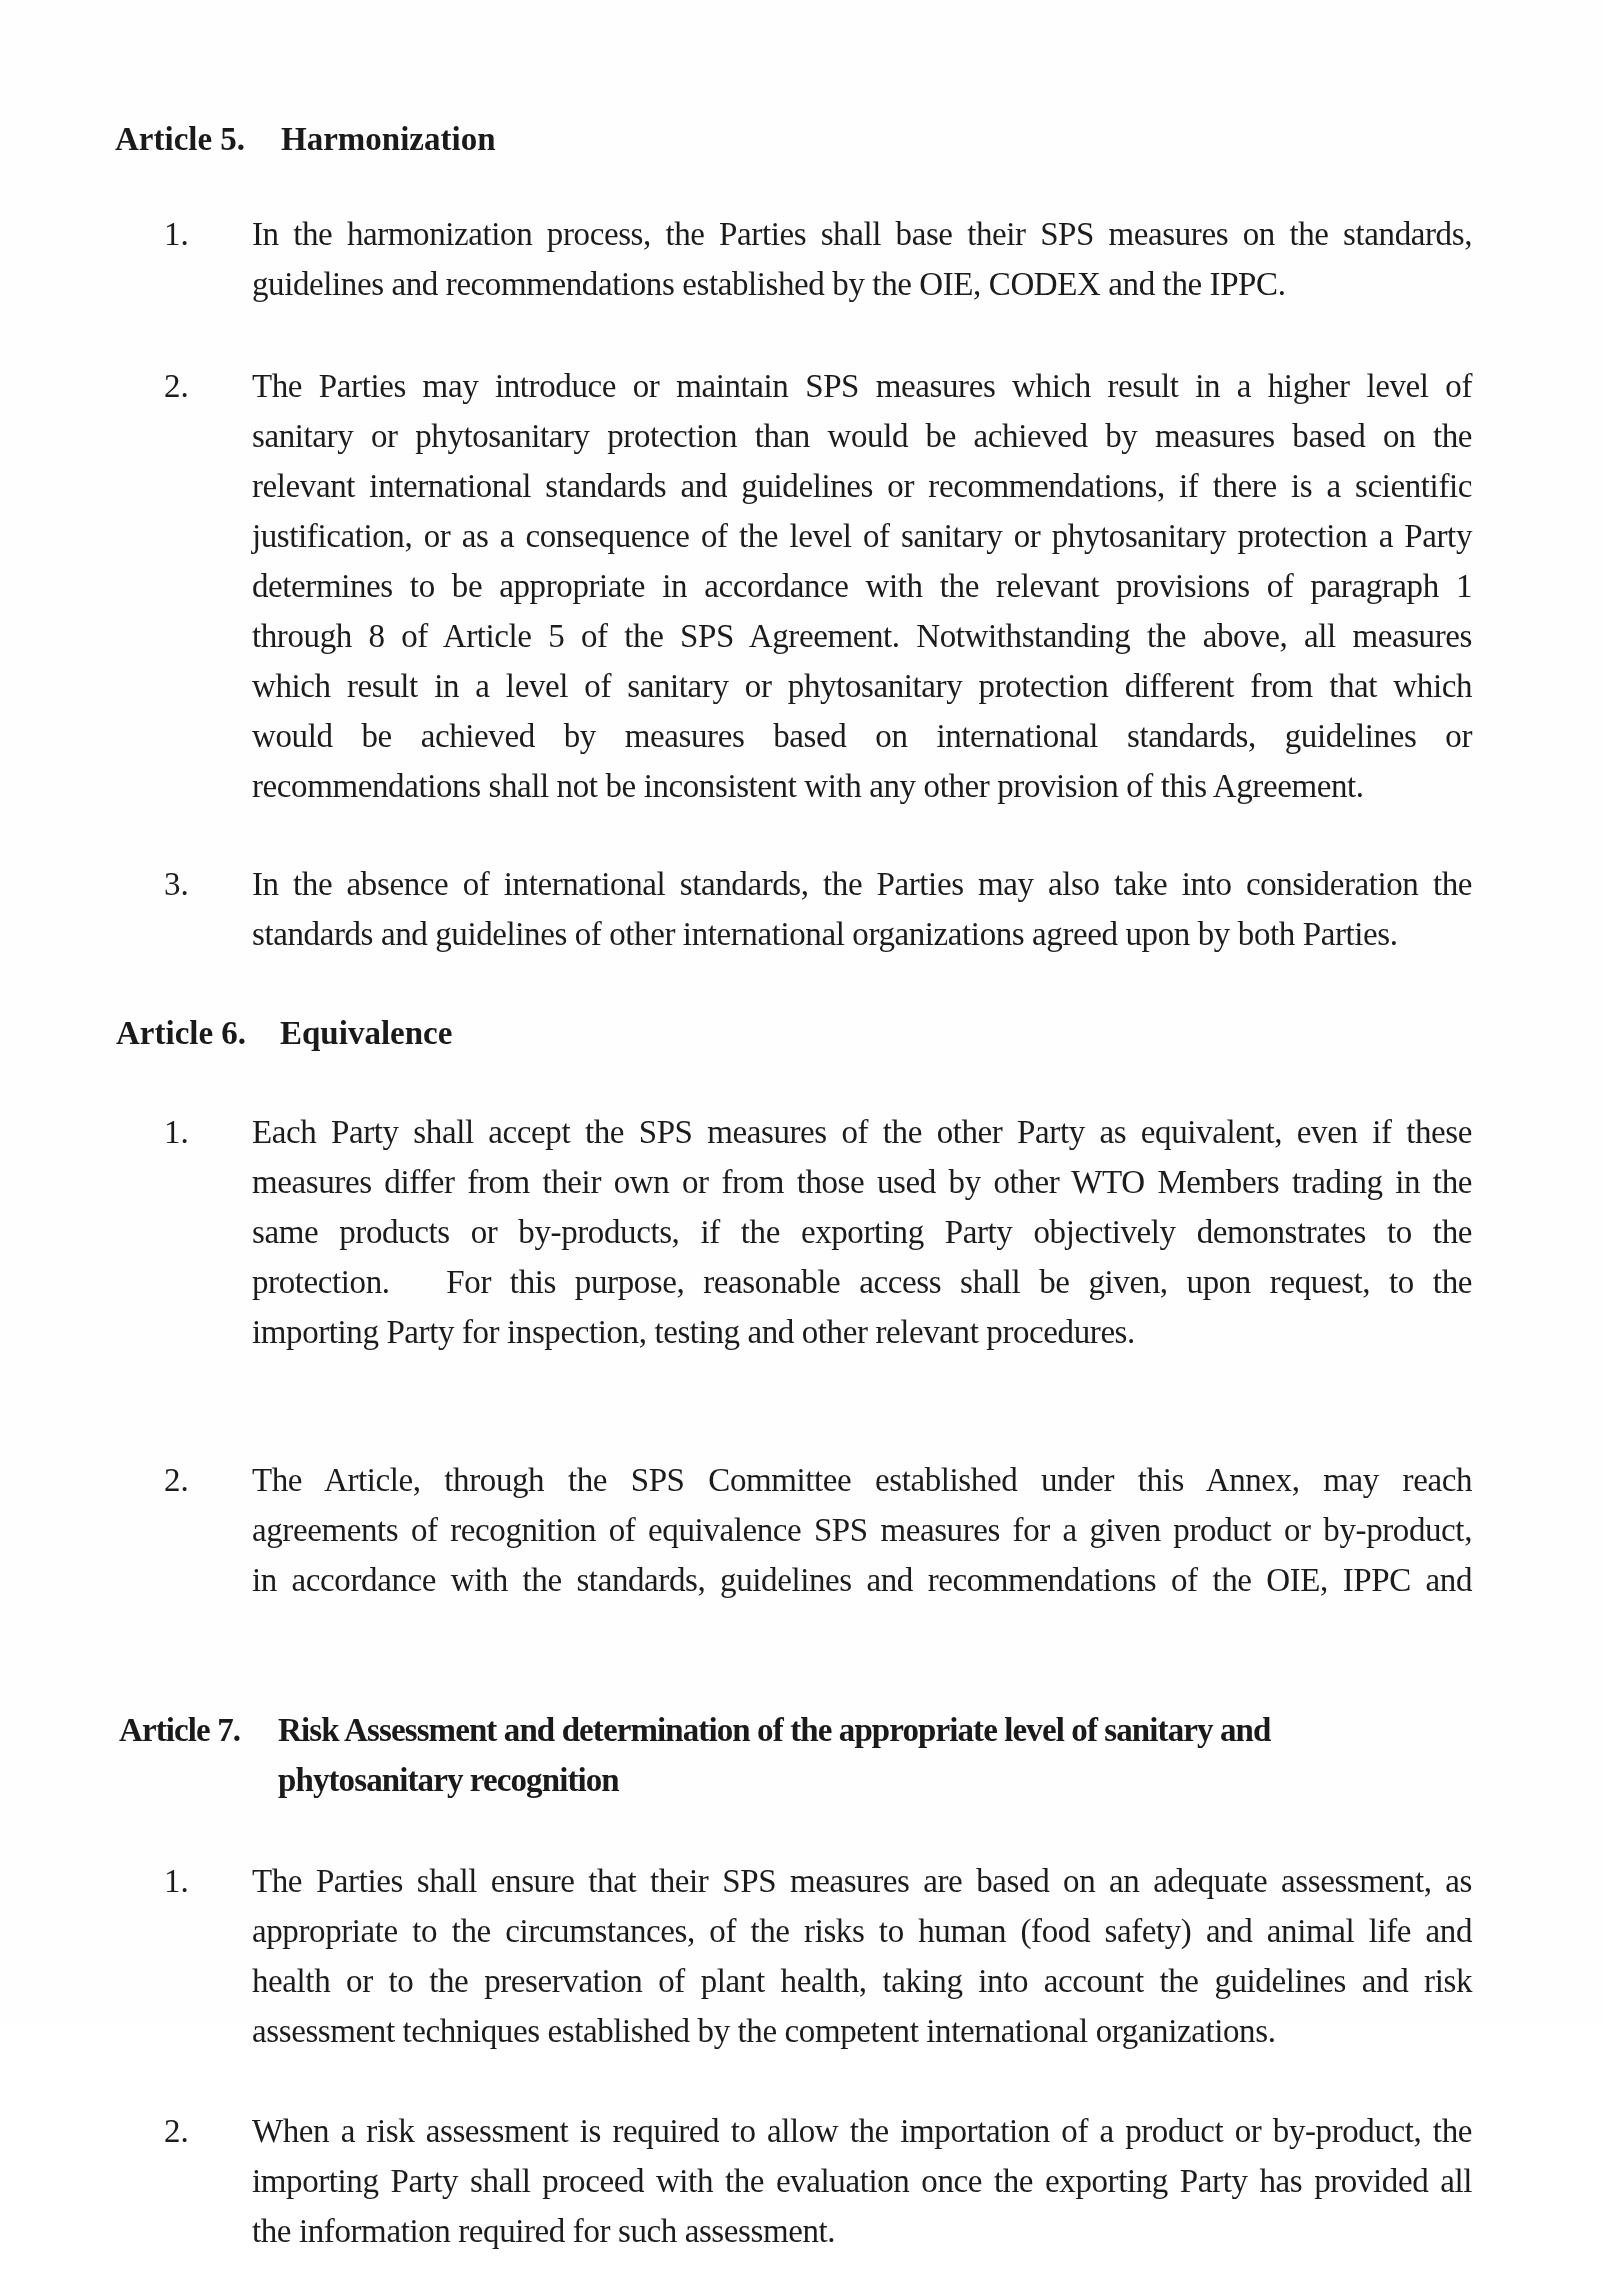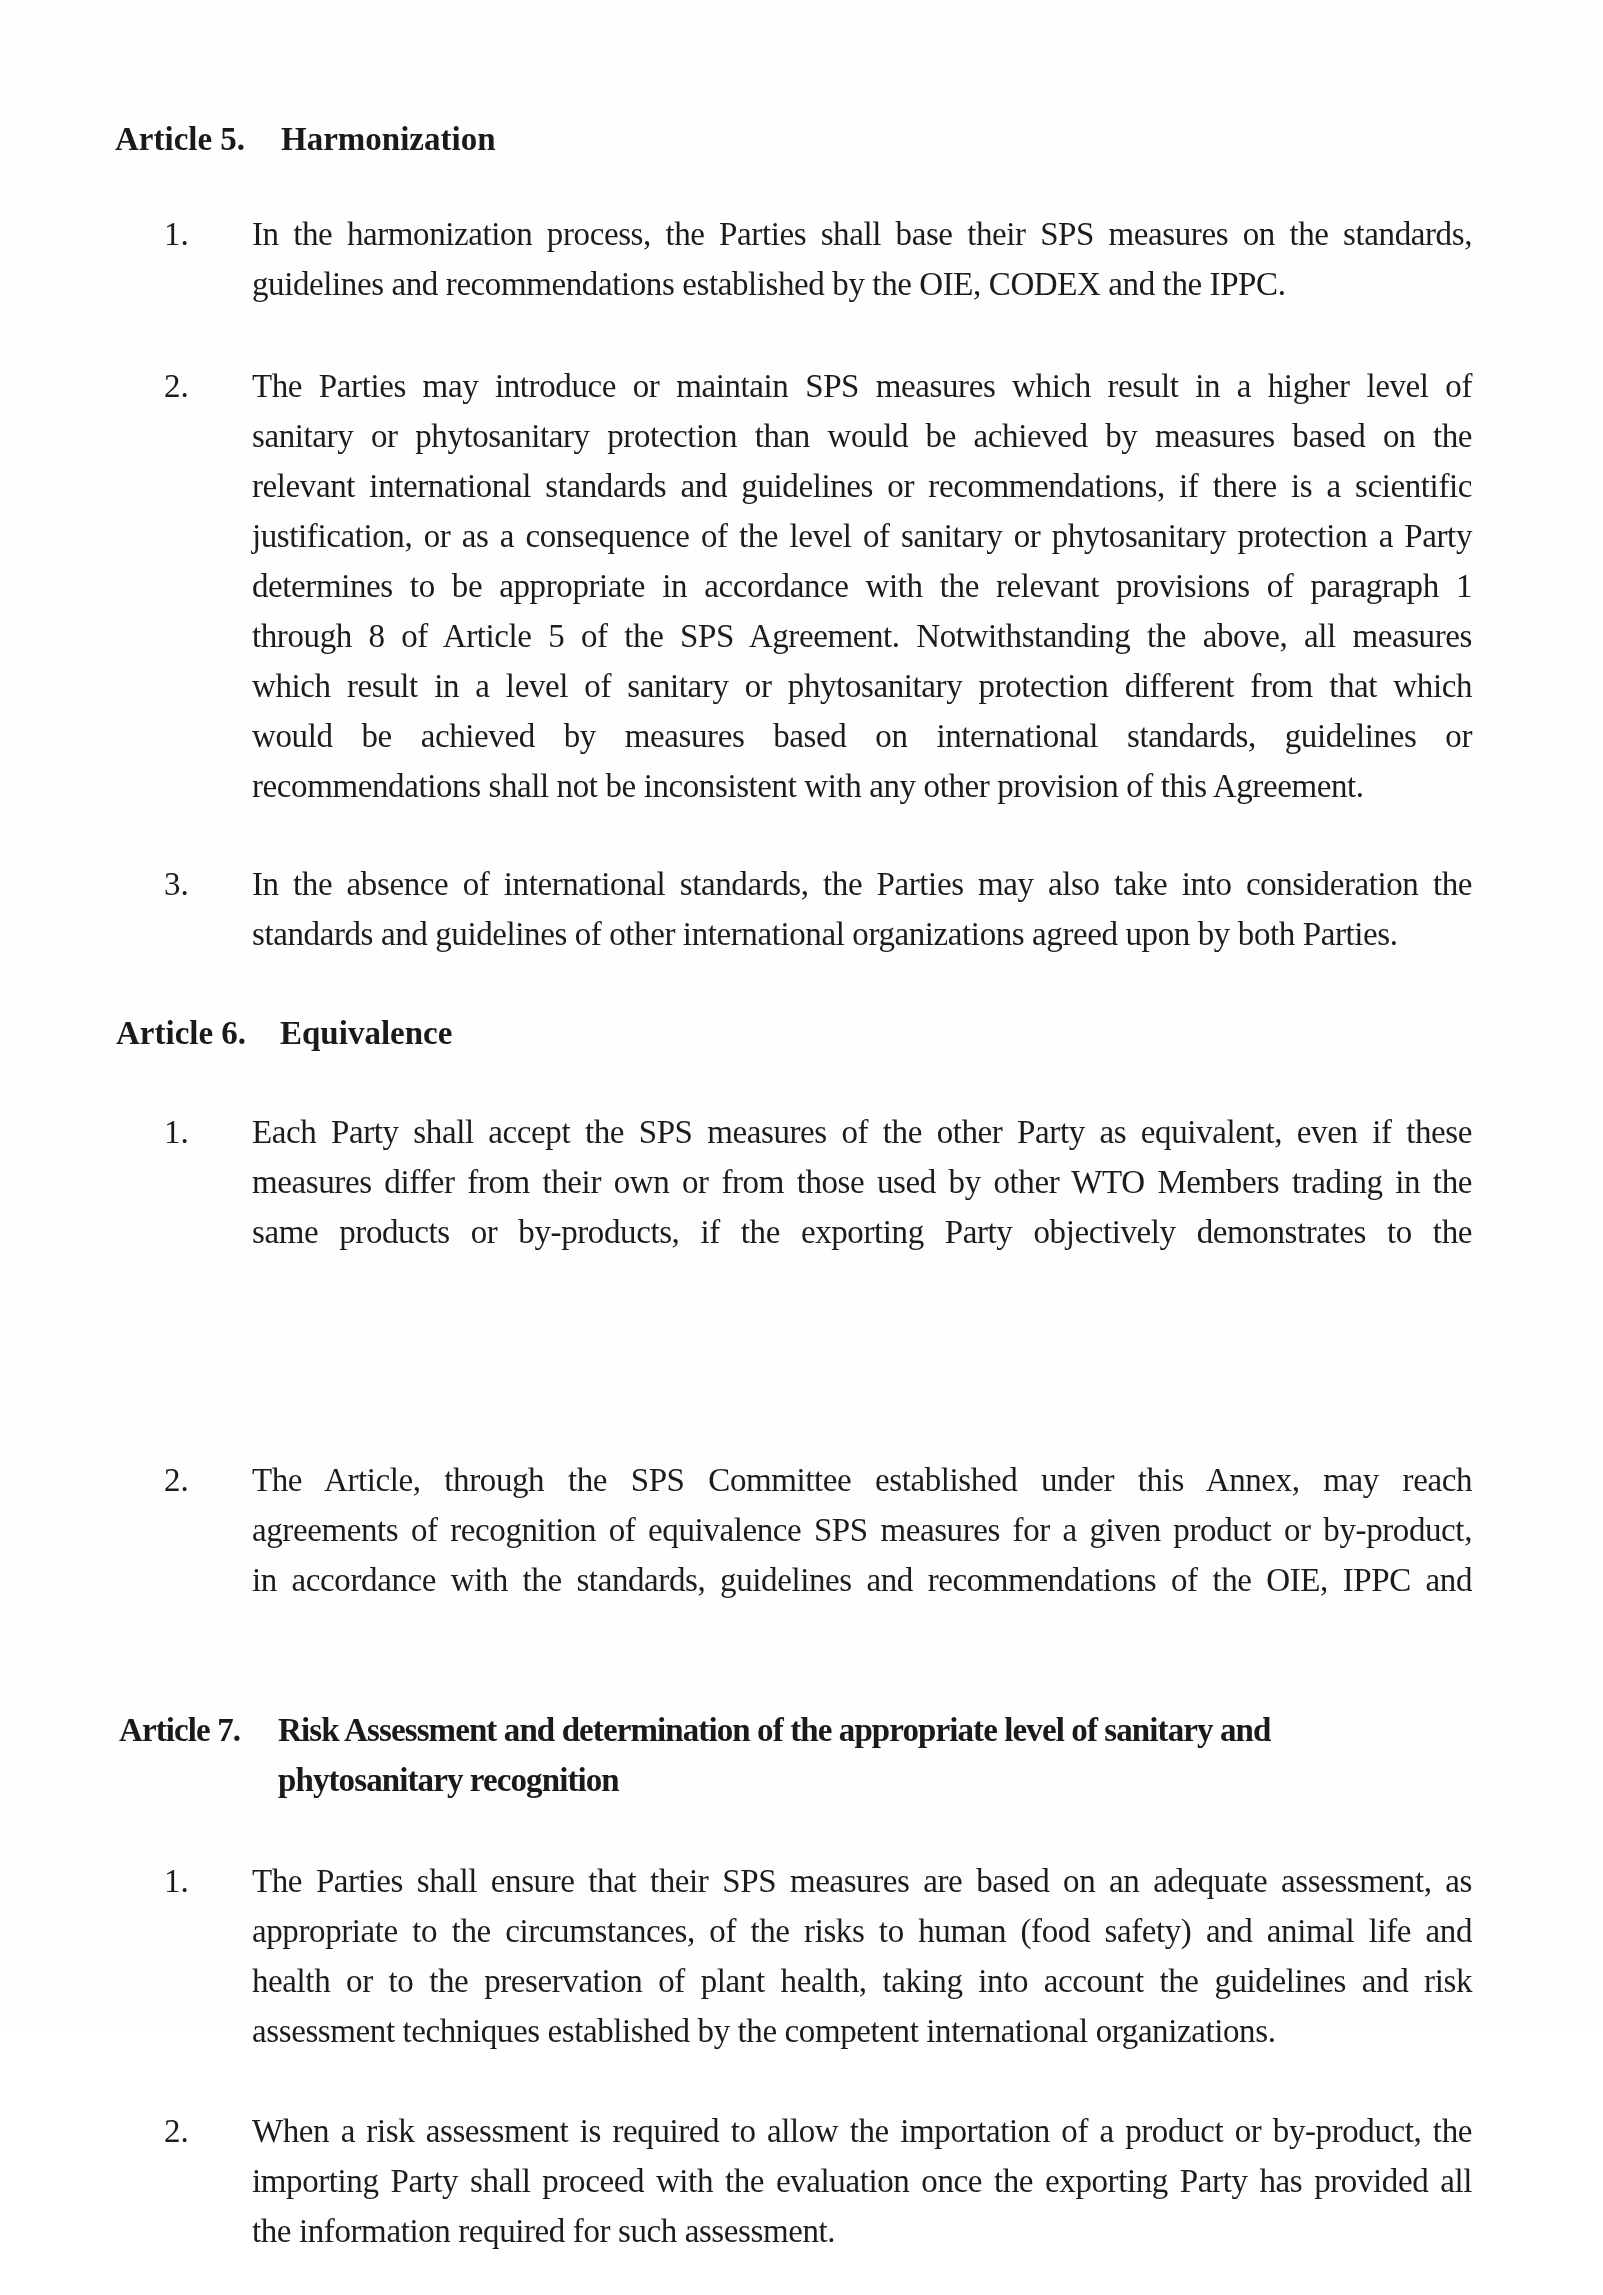--- a/index.html
+++ b/index.html
@@ -68,20 +68,22 @@
     <span class="label">Article 6.</span>
     <span class="title" style="left:164px;">Equivalence</span>
   </div>
 
   <div class="item" style="top:1107px;">
     <span class="num">1.</span>
     <div class="lines">
       <span class="line" style="white-space: nowrap;">Each Party shall accept the SPS measures of the other Party as equivalent, even if these</span>
       <span class="line" style="white-space: nowrap;">measures differ from their own or from those used by other WTO Members trading in the</span>
       <span class="line" style="white-space: nowrap;">same products or by-products, if the exporting Party objectively demonstrates to the</span>
+      <span class="line" style="white-space:pre;">protection.   For this purpose, reasonable access shall be given, upon request, to the</span>
+      <span class="line last" style="white-space: nowrap;">importing Party for inspection, testing and other relevant procedures.</span>
     </div>
   </div>
 
   <div class="item" style="top:1455px;">
     <span class="num">2.</span>
     <div class="lines">
       <span class="line" style="white-space: nowrap;">The Article, through the SPS Committee established under this Annex, may reach</span>
       <span class="line" style="white-space: nowrap;">agreements of recognition of equivalence SPS measures for a given product or by-product,</span>
       <span class="line" style="white-space: nowrap;">in accordance with the standards, guidelines and recommendations of the OIE, IPPC and</span>
     </div>

